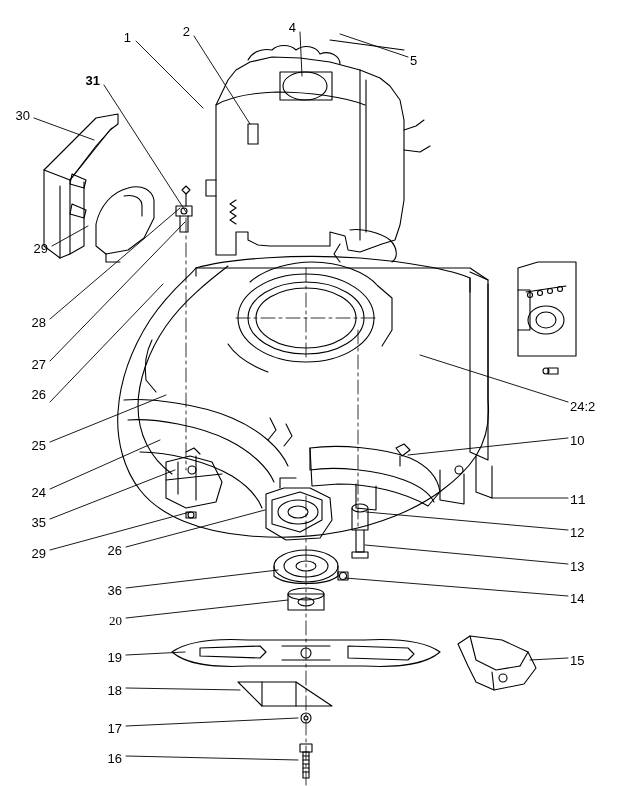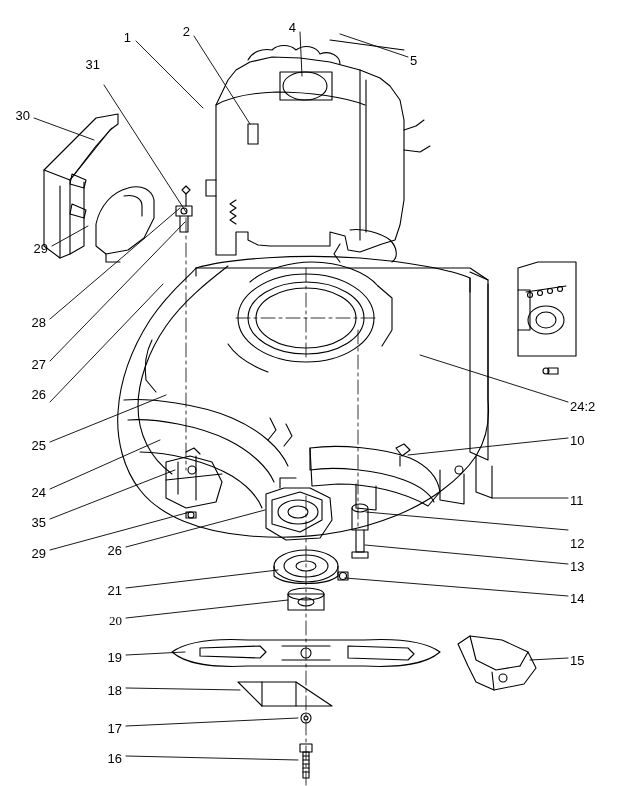--- a/index.html
+++ b/index.html
@@ -232,38 +232,38 @@
         <path d="M568 658 L530 660"></path>
       </g>
     </g>
   </svg>
 
   <div id="callout-layer">
       <div class="callout r" style="left: 131px; top: 37px;">1</div>
       <div class="callout r" style="left: 190px; top: 31px;">2</div>
       <div class="callout r" style="left: 296px; top: 27px;">4</div>
       <div class="callout l" style="left: 410px; top: 60px;">5</div>
-      <div class="callout r" style="left: 100px; top: 64px;">31</div>
+      <div class="callout r" style="left: 100px; top: 80px; font-weight: bold;">31</div>
       <div class="callout r" style="left: 30px; top: 115px;">30</div>
       <div class="callout r" style="left: 48px; top: 248px;">29</div>
       <div class="callout r" style="left: 46px; top: 322px;">28</div>
       <div class="callout r" style="left: 46px; top: 364px;">27</div>
       <div class="callout r" style="left: 46px; top: 394px;">26</div>
       <div class="callout r" style="left: 46px; top: 445px;">25</div>
       <div class="callout r" style="left: 46px; top: 492px;">24</div>
       <div class="callout r" style="left: 46px; top: 522px;">35</div>
       <div class="callout r" style="left: 46px; top: 553px;">29</div>
       <div class="callout r" style="left: 122px; top: 550px;">26</div>
-      <div class="callout r" style="left: 122px; top: 590px;">21</div>
+      <div class="callout r" style="left: 122px; top: 590px;">36</div>
       <div class="callout r" style="left: 122px; top: 620px; font-family: Liberation Serif, serif;">20</div>
       <div class="callout r" style="left: 122px; top: 657px;">19</div>
       <div class="callout r" style="left: 122px; top: 690px;">18</div>
       <div class="callout r" style="left: 122px; top: 728px;">17</div>
       <div class="callout r" style="left: 122px; top: 758px;">16</div>
       <div class="callout l" style="left: 570px; top: 406px;">24:2</div>
       <div class="callout l" style="left: 570px; top: 440px;">10</div>
-      <div class="callout l" style="left: 570px; top: 500px;">11</div>
-      <div class="callout l" style="left: 570px; top: 532px; margin-top: 11px;">12</div>
+      <div class="callout l" style="left: 570px; top: 500px; font-family: Liberation Mono, monospace;">11</div>
+      <div class="callout l" style="left: 570px; top: 532px;">12</div>
       <div class="callout l" style="left: 570px; top: 566px;">13</div>
       <div class="callout l" style="left: 570px; top: 598px;">14</div>
       <div class="callout l" style="left: 570px; top: 660px;">15</div>
     </div>
 </div>
 
 </body></html>

